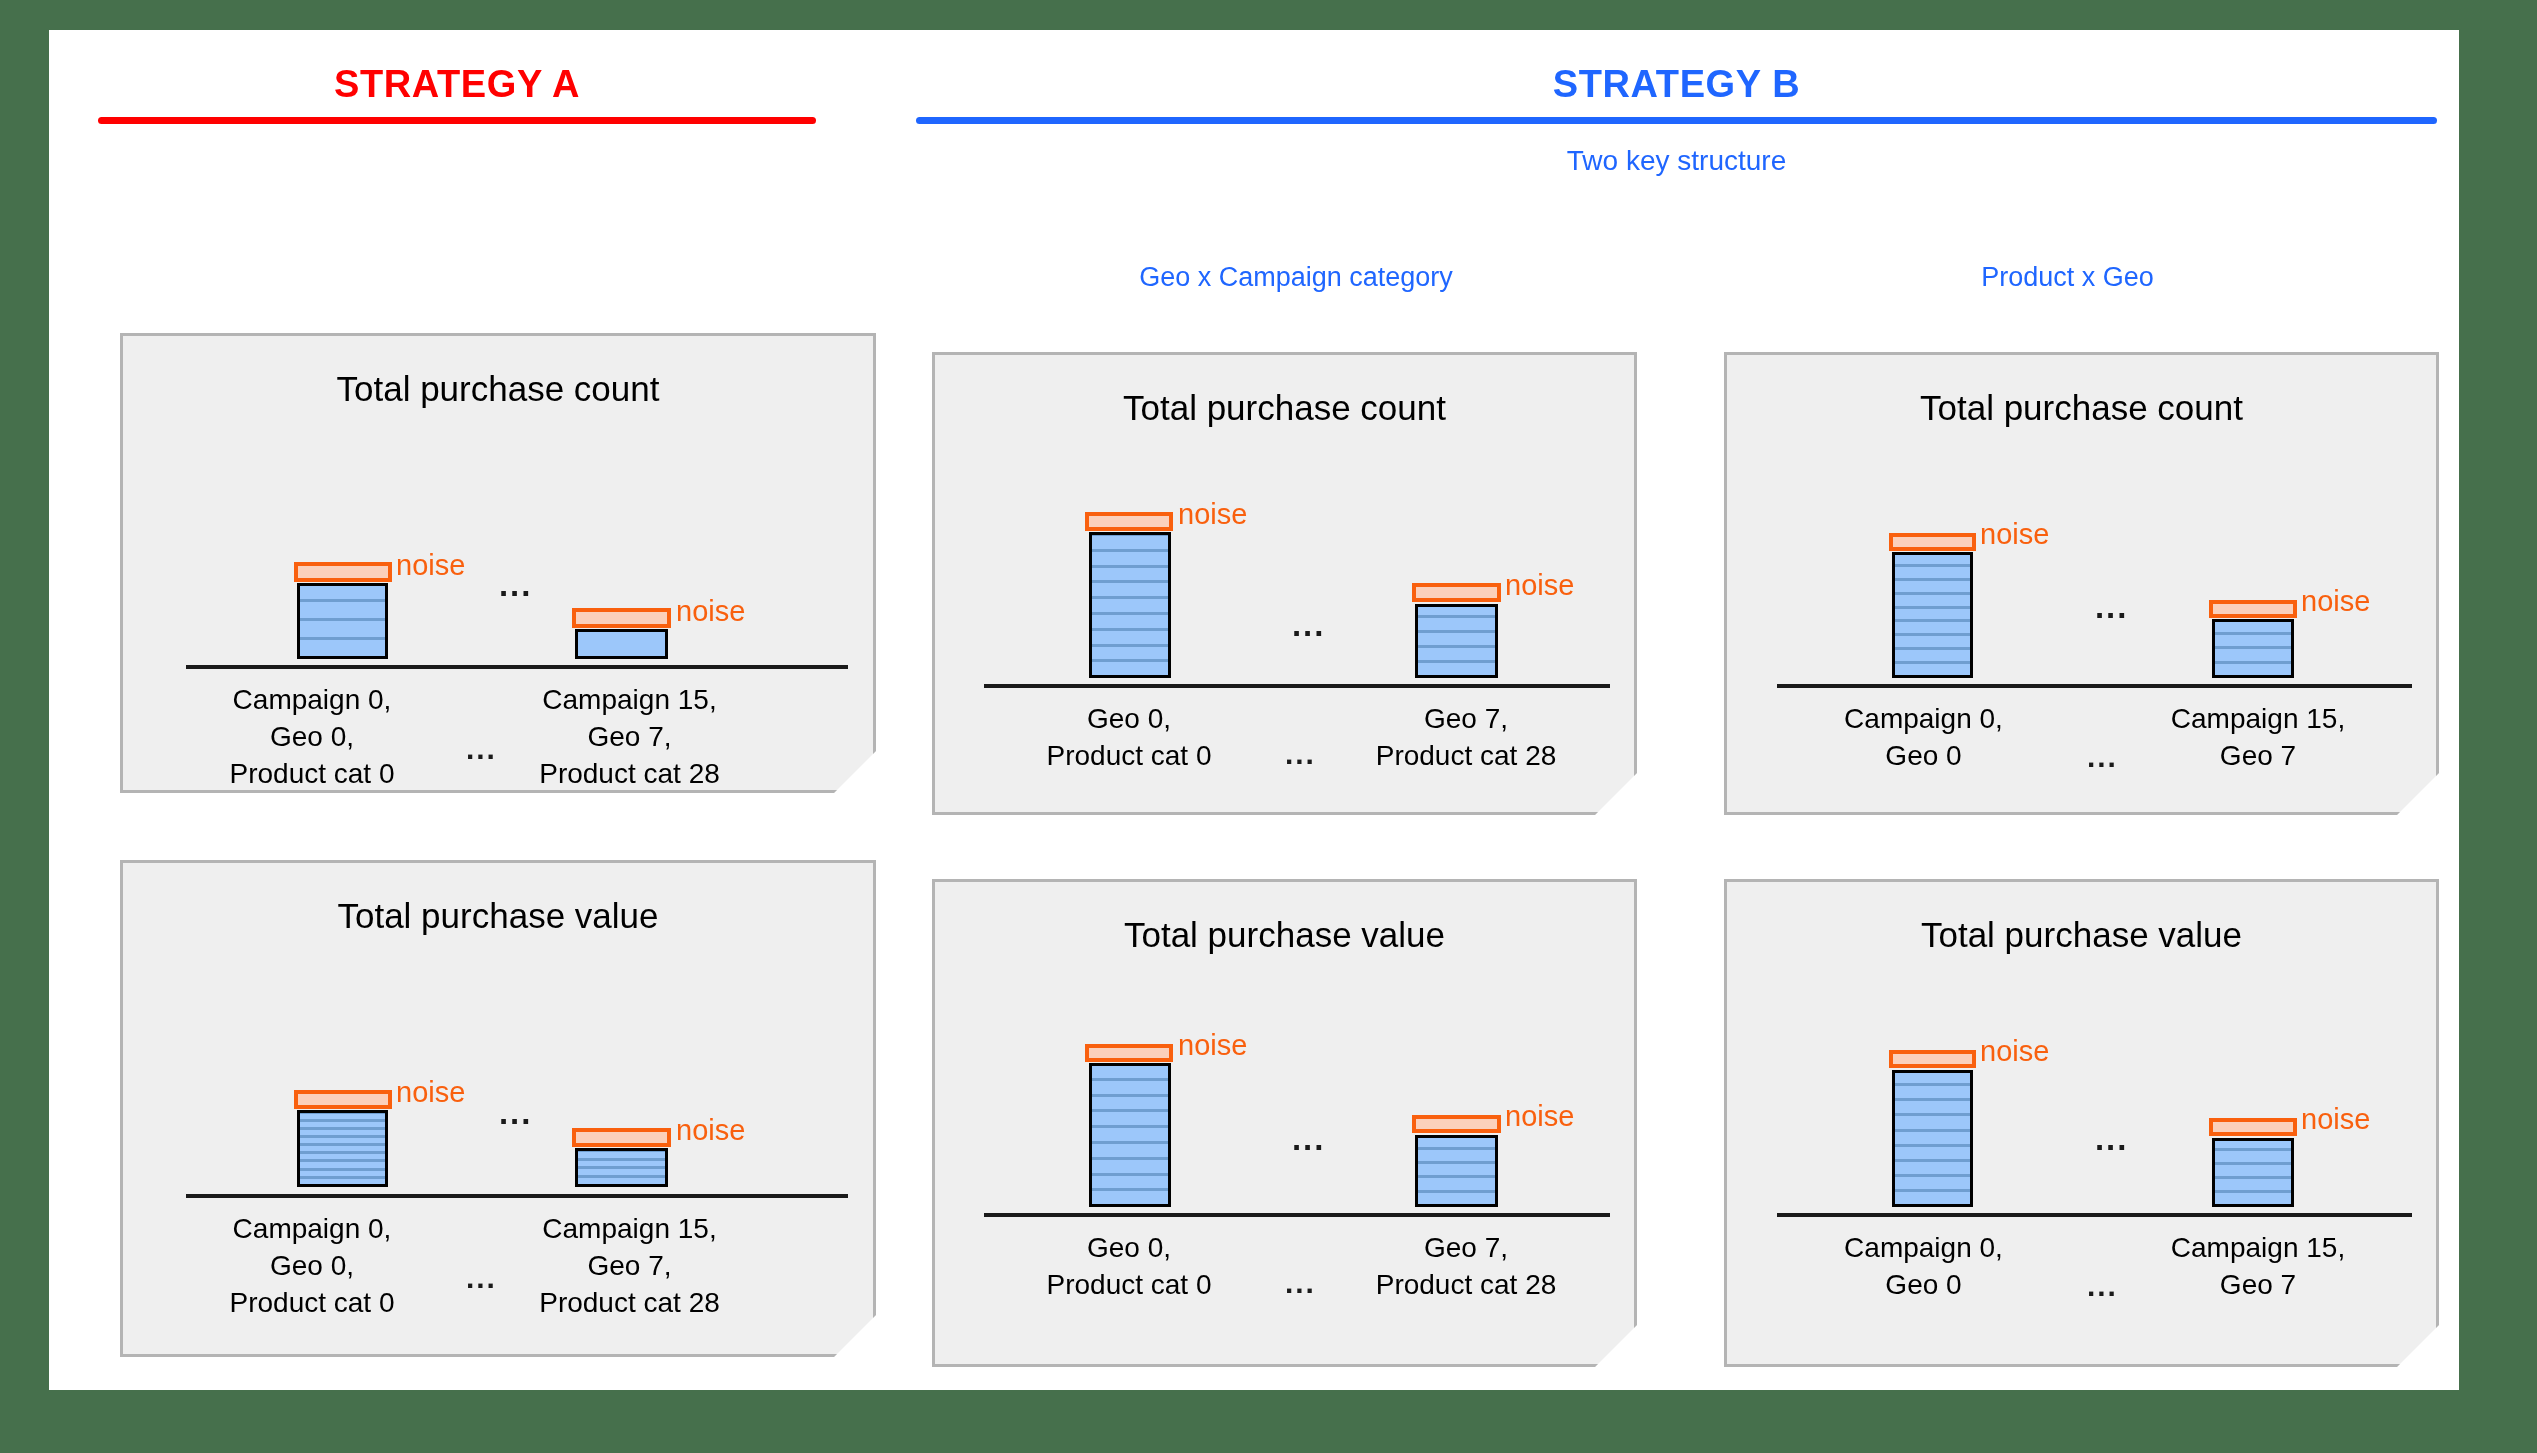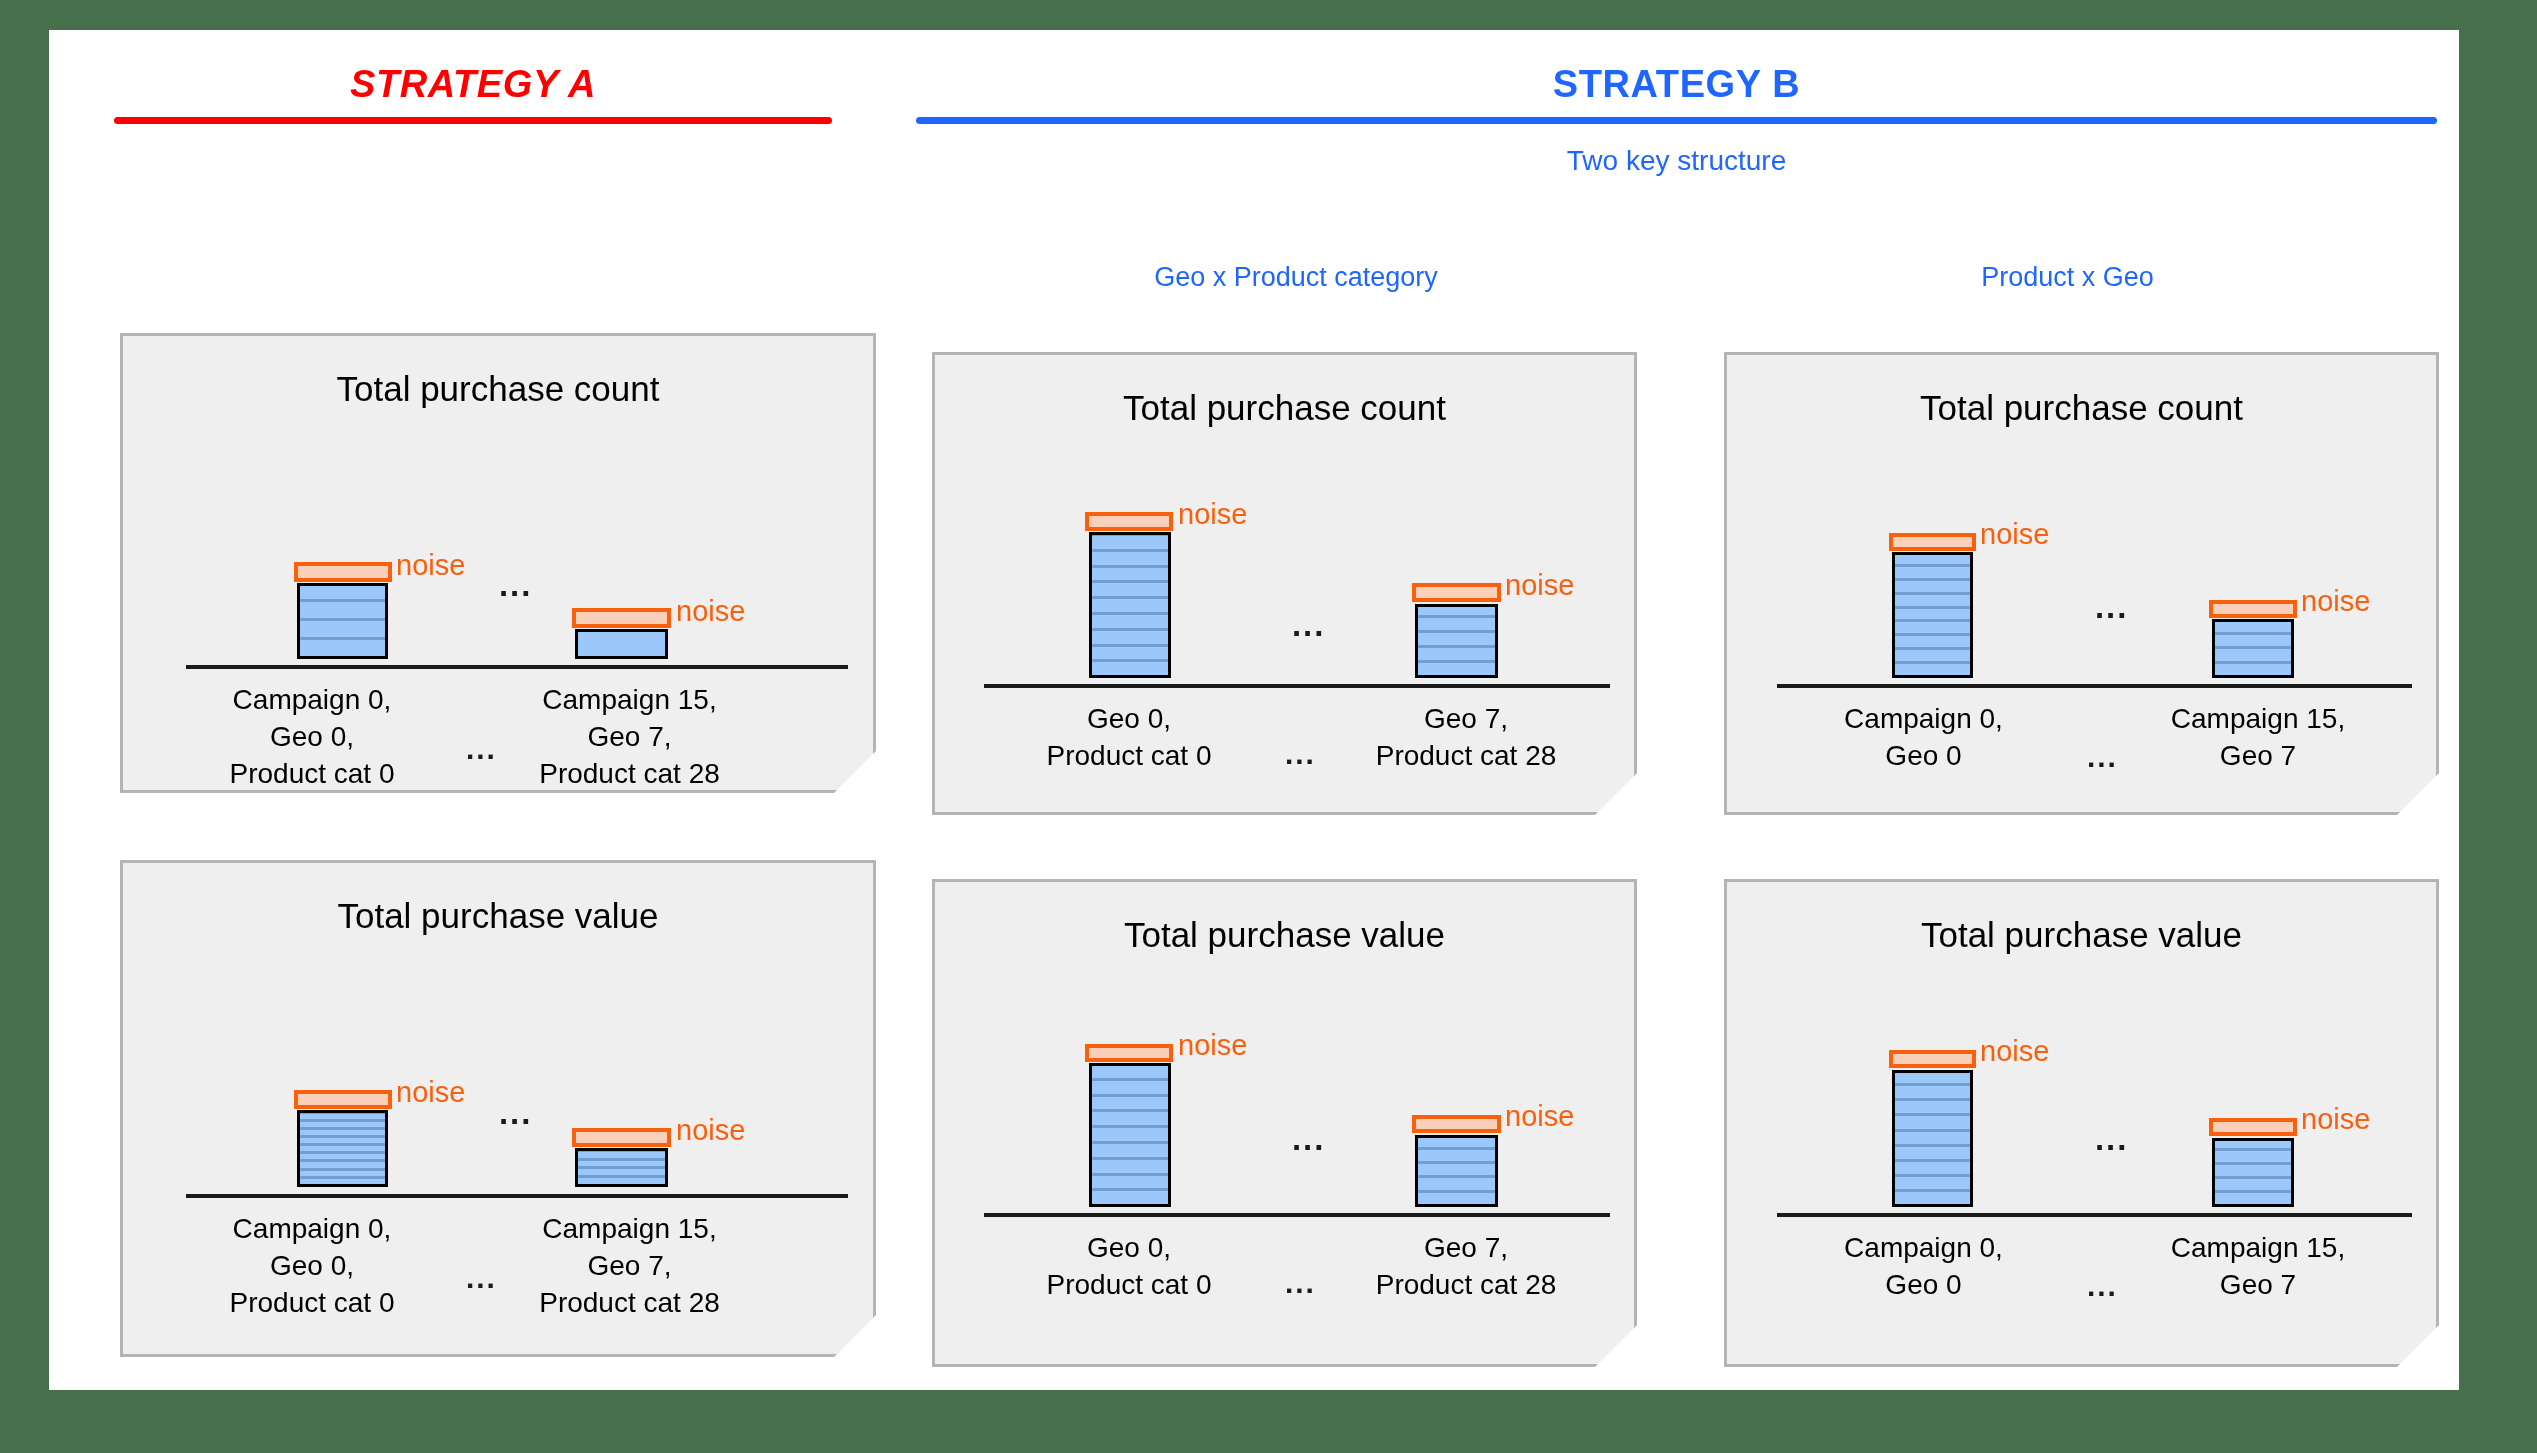--- a/index.html
+++ b/index.html
@@ -30,21 +30,21 @@
     height:7px;border-radius:3.8px;margin:14px 0 0 0;
   }
   .sub{
     font-size:28px;line-height:1.26;margin-top:19px;white-space:pre-line;
   }
   .strategy-a .title,.strategy-a .sub{color:#ff0000;}
   .strategy-a .rule{background:#ff0000;}
   .strategy-b .title,.strategy-b .sub{color:#1f66ff;}
   .strategy-b .rule{background:#1f66ff;}
 
-  #hdr-a{left:65px;top:35px;width:718px;font-style:italic;}
+  #hdr-a{left:49px;top:35px;width:718px;}
   #hdr-b{left:867px;top:35px;width:1521px;}
 
   
   .substruct{
     position:absolute;font-size:27px;color:#1f66ff;text-align:center;
   }
   #substruct-1{left:882px;top:232px;width:730px;}
   #substruct-2{left:1650px;top:232px;width:737px;}
 
   
@@ -116,21 +116,21 @@
     <div class="title">STRATEGY A</div>
     <div class="rule"></div>
   </div>
 
   <div class="hdr strategy-b" id="hdr-b">
     <div class="title">STRATEGY B</div>
     <div class="rule"></div>
     <div class="sub">Two key structure</div>
   </div>
 
-  <div class="substruct" id="substruct-1">Geo x Product category</div>
+  <div class="substruct" id="substruct-1">Geo x Campaign category</div>
   <div class="substruct" id="substruct-2">Product x Geo</div>
 
   <div class="card" style="left:71px;top:303px;width:756px;height:460px;">
     <div class="card-title">Total purchase count</div>
     <div class="plot">
       <div class="axis" style="left:63px;right:25px;top:329px;"></div>
 
       <div class="bar" style="left:174px;width:91px;height:76px;bottom:131px;">
         <div class="seg" style="bottom:0;height:19px;"></div>
         <div class="seg" style="bottom:19px;height:19px;"></div>

